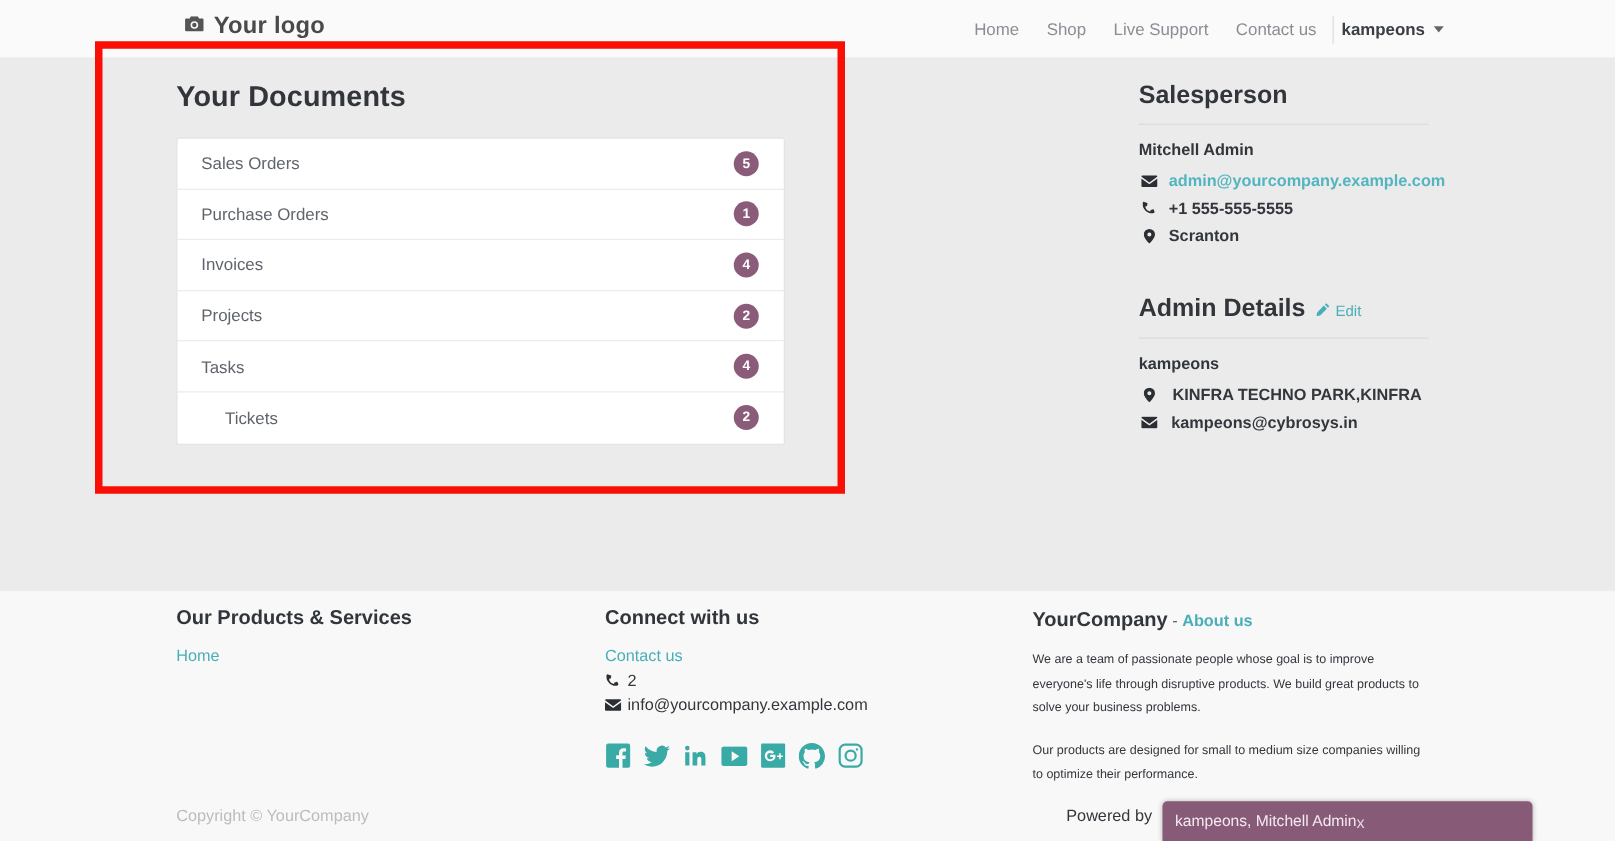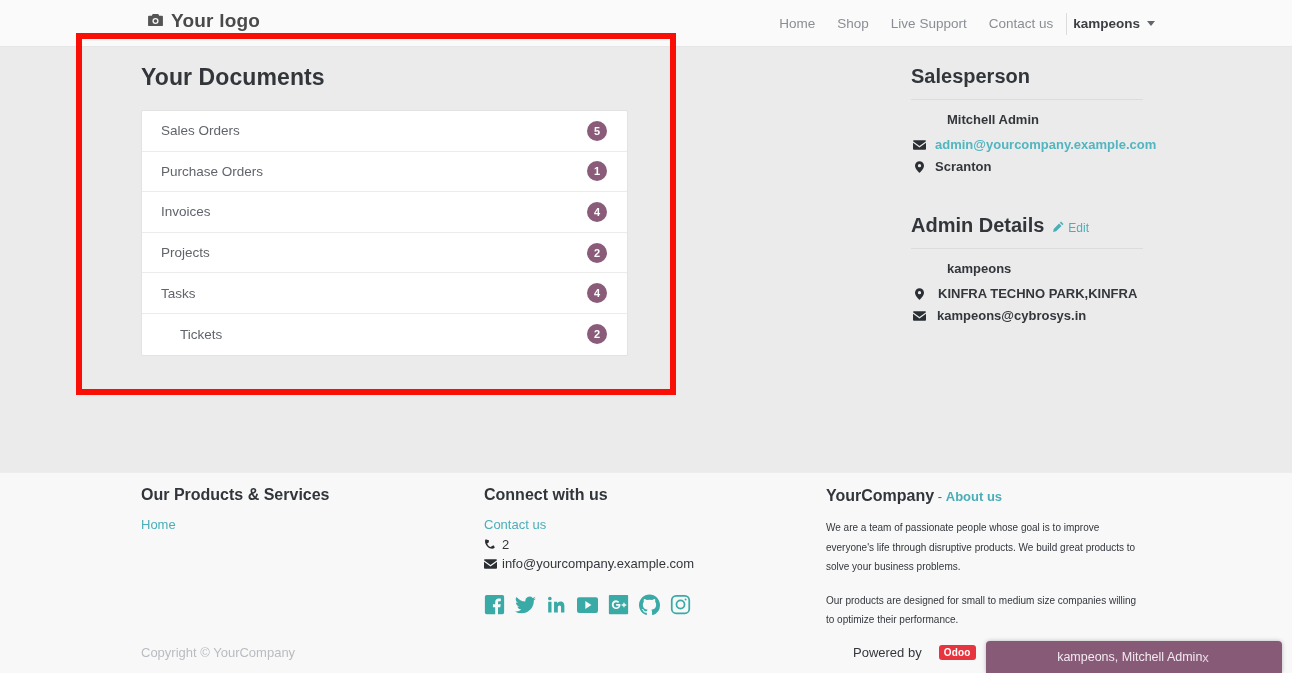--- a/index.html
+++ b/index.html
@@ -64,21 +64,21 @@
     display: flex; align-items: center; justify-content: center; padding: 0 6px;
   }
 
   
   .side { position: absolute; left: 911px; top: 18px; width: 232px; }
   .side-h {
     font-size: 20px; font-weight: bold; color: #32363b;
     display: flex; align-items: baseline; gap: 9px;
   }
   .side-rule { border-bottom: 1px solid #dcdcdc; margin-top: 11px; margin-bottom: 12px; }
-  .side-name { font-size: 13px; font-weight: bold; color: #32363b; margin-bottom: 7px; margin-left: 36px; }
+  .side-name { font-size: 13px; font-weight: bold; color: #32363b; margin-bottom: 7px; }
   .side-line {
     display: flex; align-items: center; gap: 9px;
     font-size: 13px; color: #33373c; line-height: 22px; padding-left: 2px; font-weight: bold;
   }
   .side-line a { color: #52b5c0; text-decoration: none; }
   .ico { width: 13px; display: inline-flex; justify-content: center; color: #2b2f34; font-size: 12px; }
   .edit-link {
     font-size: 12px; color: #4aaeb8; text-decoration: none;
     display: inline-flex; align-items: center; gap: 4px; font-weight: normal;
   }
@@ -107,23 +107,23 @@
     position: absolute; left: 853px; top: 172px; font-size: 13px; color: #33373c;
     display: flex; align-items: center; gap: 17px; white-space: nowrap;
   }
   .odoo-tag {
     background: #e7343f; color: #fff; font-size: 10px; font-weight: bold;
     border-radius: 3px; padding: 2px 5px; letter-spacing: .2px;
   }
 
   
   .chat {
-    position: absolute; left: 986px; top: 641px; width: 296px; height: 32px;
+    position: absolute; left: 930px; top: 641px; width: 296px; height: 32px;
     background: #875a77; border-radius: 4px 4px 0 0;
-    display: flex; align-items: center; justify-content: center;
+    display: flex; align-items: center; justify-content: flex-start;
     padding: 0 12px 0 10px; box-shadow: 0 0 4px rgba(0,0,0,.25);
   }
   .chat-title { font-size: 12.5px; color: #f3eaf0; }
   .chat-close { font-size: 13px; color: #e4d4de; cursor: pointer; }
 
   
   .annot {
     position: absolute; left: 76px; top: 33px; width: 600px; height: 362px;
     border: 6px solid #fa0f07; pointer-events: none;
   }
@@ -199,20 +199,28 @@
         <div class="side-line">
           <span class="ico">
             <svg width="13" height="10" viewBox="0 0 14 10" fill="#2b2f34">
                 <path d="M0 0h14v10H0z" fill="none"></path>
                 <path d="M1 0h12a1 1 0 0 1 1 1L7 6 0 1a1 1 0 0 1 1-1zM0 2.6l7 5 7-5V9a1 1 0 0 1-1 1H1a1 1 0 0 1-1-1z"></path>
               </svg>
           </span>
           <a href="#">admin@yourcompany.example.com</a>
         </div>
 
+        <div class="side-line">
+          <span class="ico">
+            <svg width="11" height="12" viewBox="0 0 12 12" fill="#2b2f34">
+                <path d="M2.3.3 4 .9c.3.1.5.4.4.7l-.5 1.8c-.1.3-.3.5-.6.5H2.5c0 2.3 2 4.4 4.4 4.4V7.6c0-.3.2-.5.5-.6l1.8-.5c.3-.1.6.1.7.4l.6 1.7c.1.3 0 .6-.3.8-.6.3-1.4.6-2.2.6C4 10 0 6 0 1.8 0 1 .3.3.6 0c.2-.2.5-.2.7 0z"></path>
+              </svg>
+          </span>
+          <span>+1 555-555-5555</span>
+        </div>
 
         <div class="side-line">
           <span class="ico">
             <svg width="9" height="12" viewBox="0 0 10 13" fill="#2b2f34">
                 <path d="M5 0a5 5 0 0 0-5 5c0 3.5 5 8 5 8s5-4.5 5-8a5 5 0 0 0-5-5zm0 6.8A1.8 1.8 0 1 1 5 3.2a1.8 1.8 0 0 1 0 3.6z"></path>
               </svg>
           </span>
           <span>Scranton</span>
         </div>
       </div>

